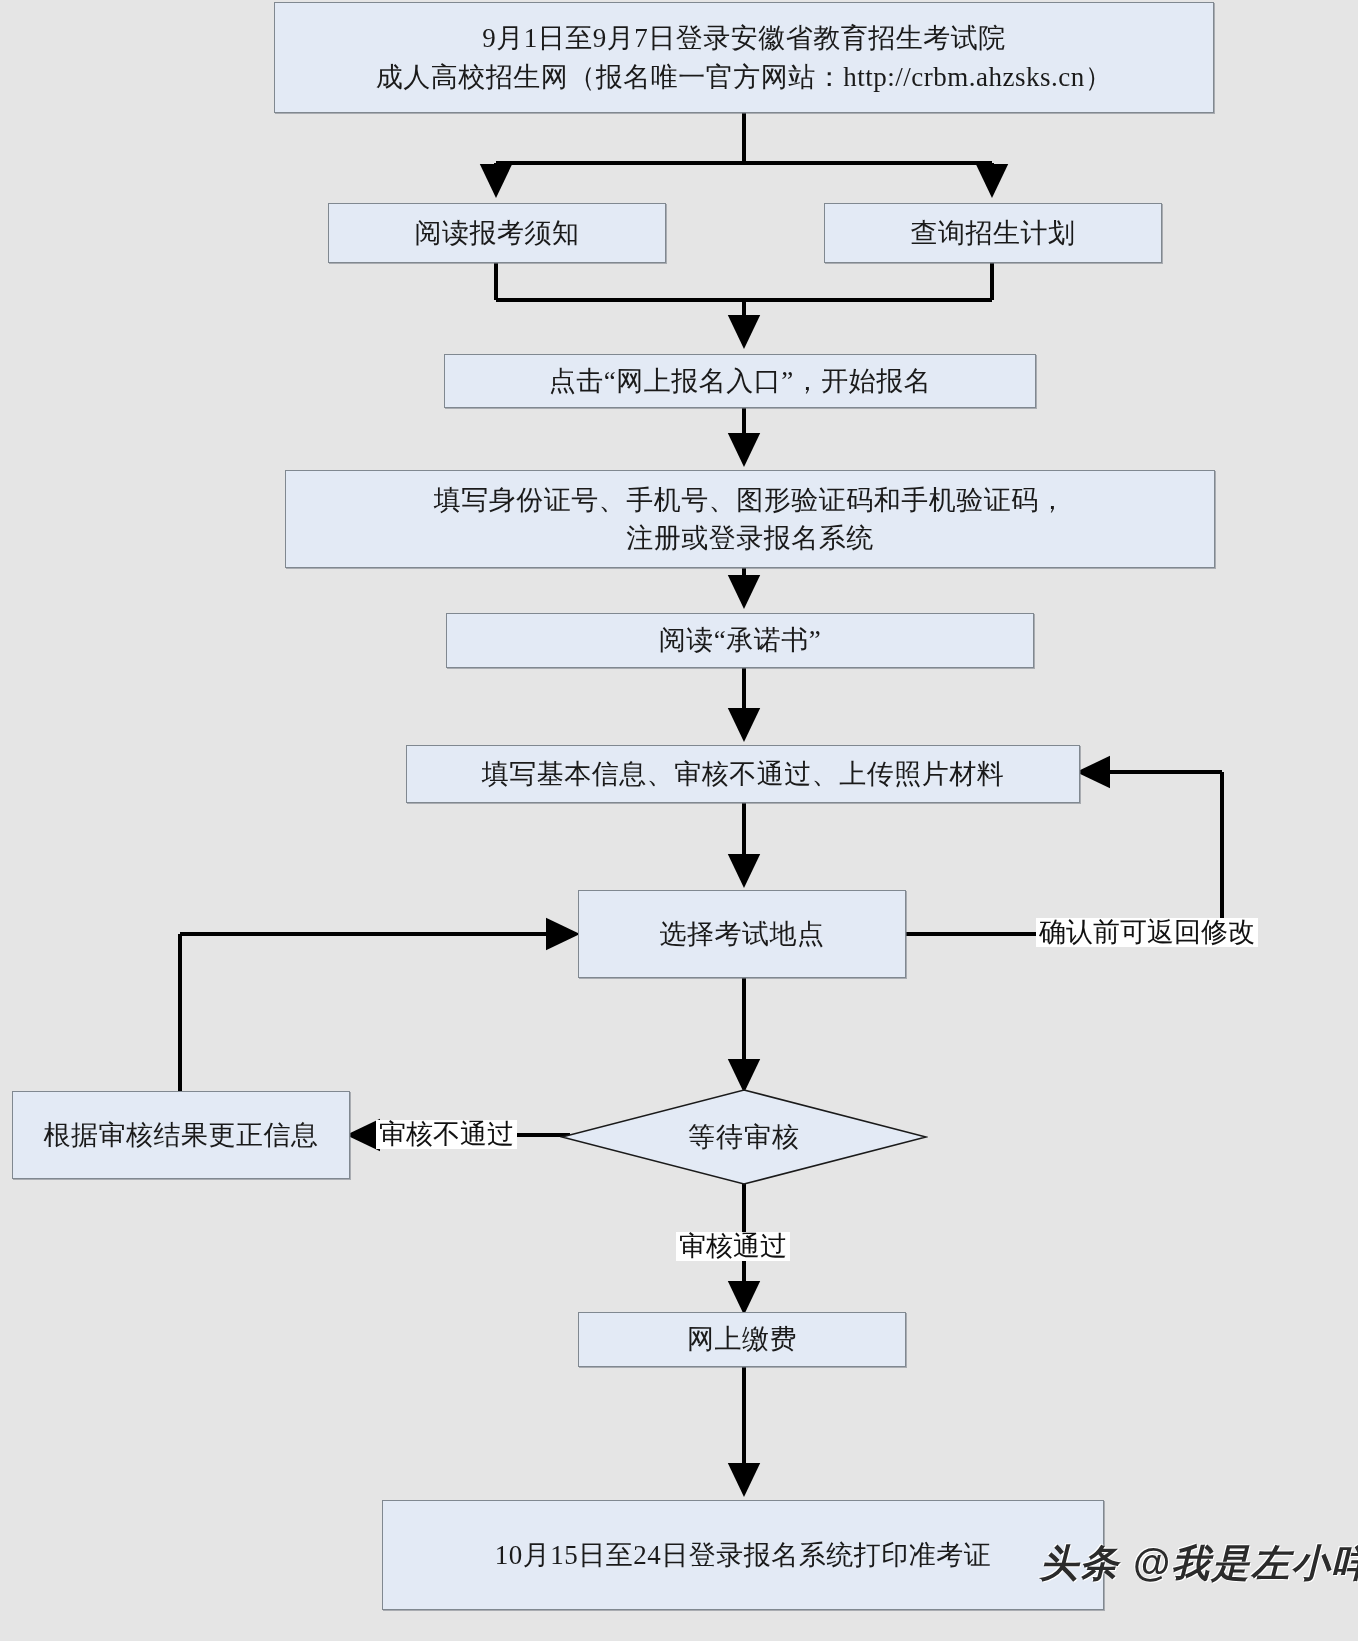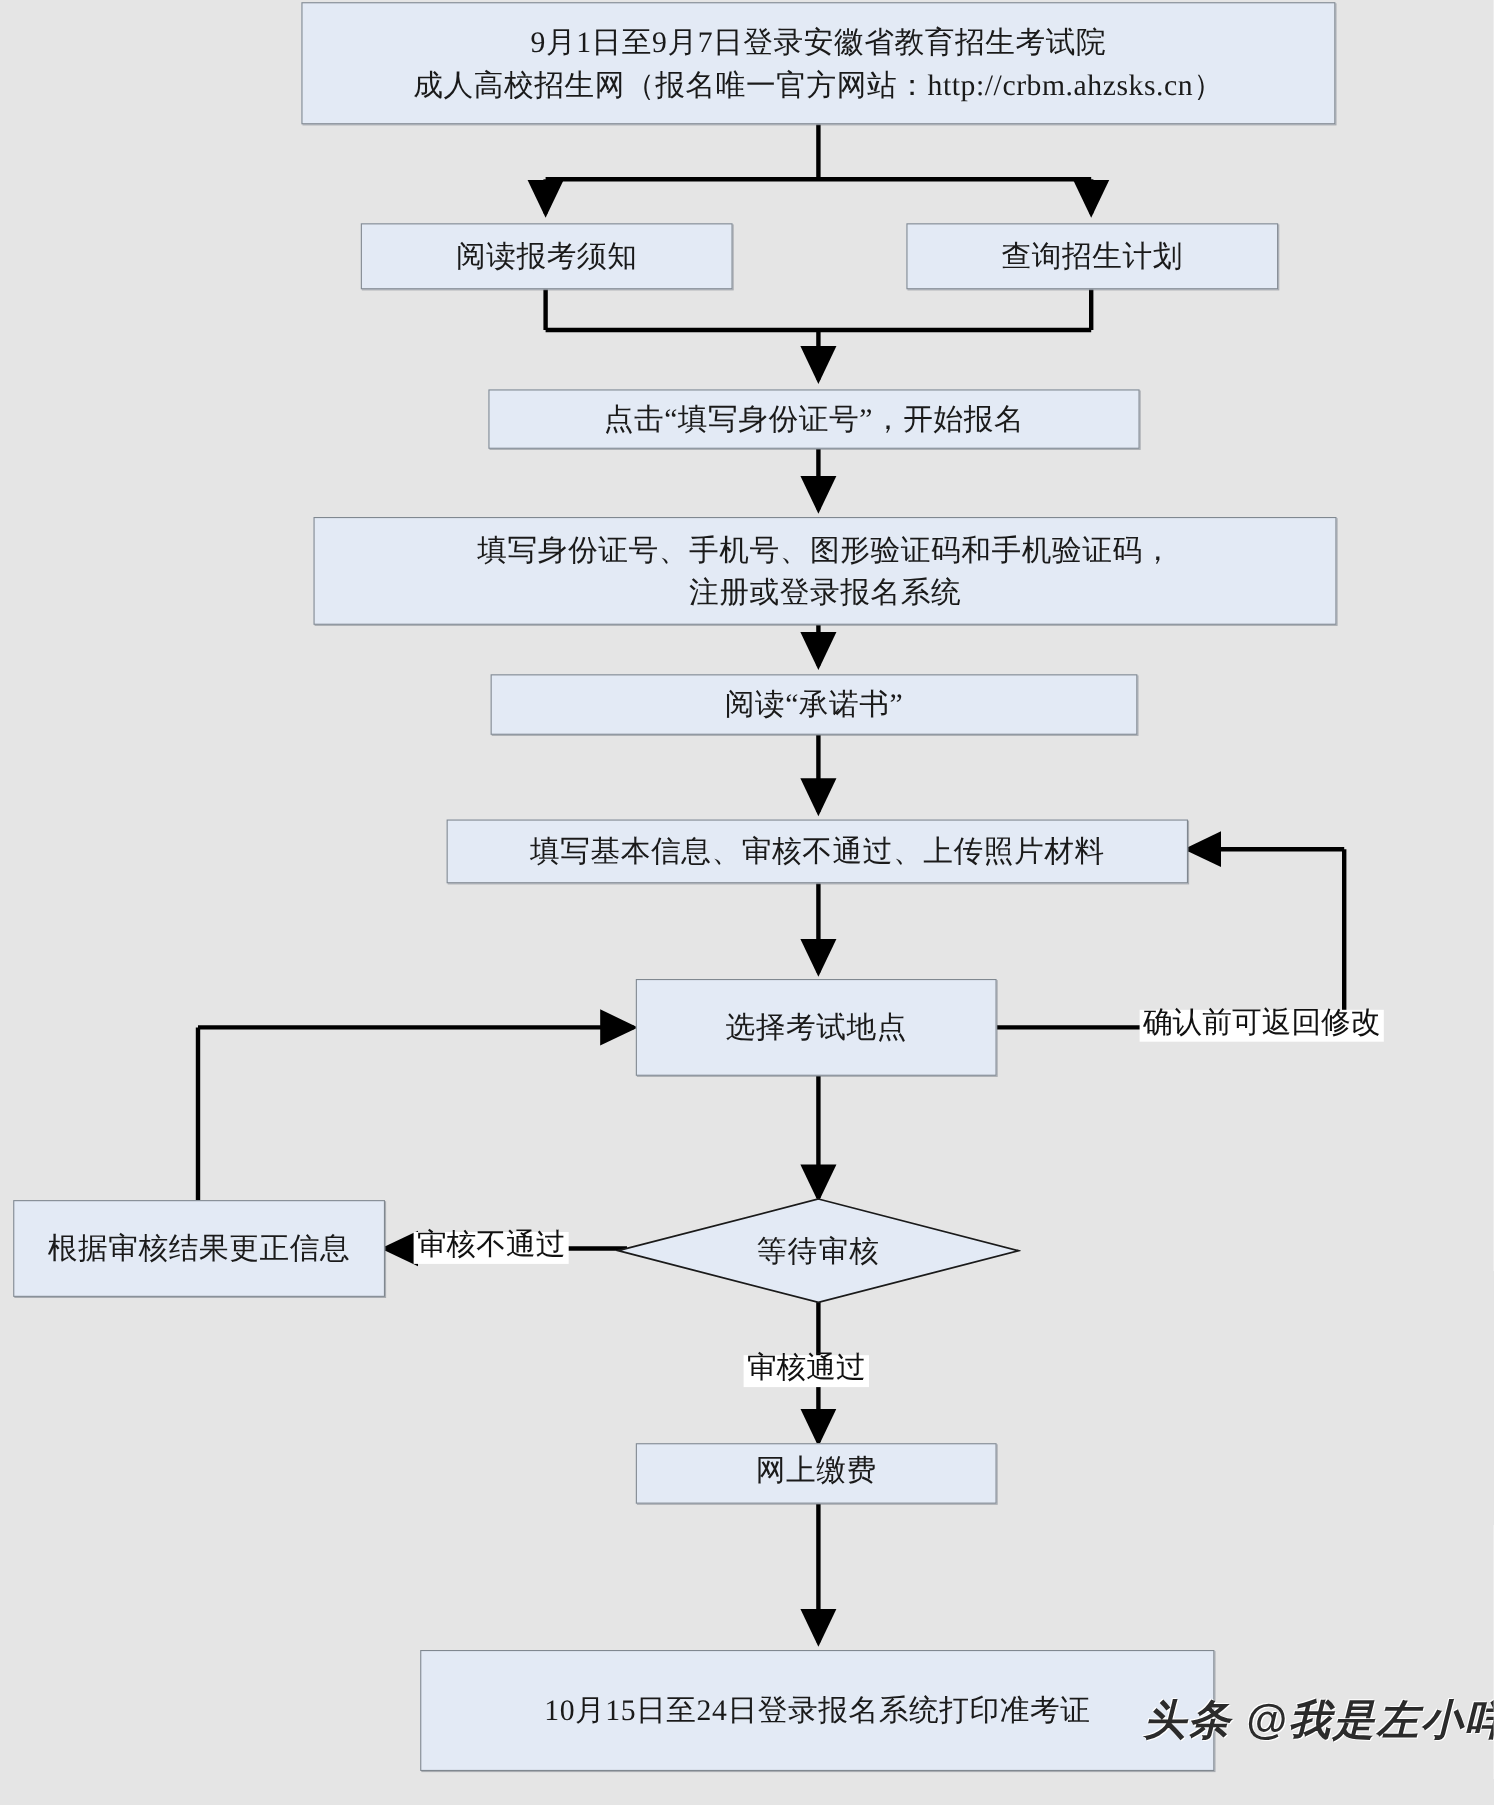--- a/index.html
+++ b/index.html
@@ -35,21 +35,21 @@
     text-align: center;
     color: #1a1a1a;
     line-height: 1.42;
     letter-spacing: 0.5px;
   }
   .node span { display: block; width: 100%; }
   .edge-label {
     position: absolute;
     background: #ffffff;
     color: #111;
-    font-family: Liberation Mono, monospace;
+    font-family: Liberation Serif, serif;
     white-space: nowrap;
     line-height: 1;
     padding: 1px 3px;
   }
   .diamond-wrap {
     position: absolute;
   }
   .diamond-wrap svg { display: block; }
   .diamond-text {
     position: absolute;
@@ -131,21 +131,21 @@
 
   <div class="node" style="left:328px; top:203px; width:338px; height:60px; font-size:27px;">
     <span>阅读报考须知</span>
   </div>
 
   <div class="node" style="left:824px; top:203px; width:338px; height:60px; font-size:27px;">
     <span>查询招生计划</span>
   </div>
 
   <div class="node" style="left:444px; top:354px; width:592px; height:54px; font-size:27px;">
-    <span>点击“填写身份证号”，开始报名</span>
+    <span>点击“网上报名入口”，开始报名</span>
   </div>
 
   <div class="node" style="left:285px; top:470px; width:930px; height:98px; font-size:27px;">
     <span>
       <span>填写身份证号、手机号、图形验证码和手机验证码，</span>
       <span>注册或登录报名系统</span>
     </span>
   </div>
 
   <div class="node" style="left:446px; top:613px; width:588px; height:55px; font-size:27px;">
@@ -168,21 +168,21 @@
 
   <div class="diamond-wrap" style="left:560px; top:1089px; width:368px; height:96px;">
     <svg width="368" height="96" viewBox="0 0 368 96" xmlns="http://www.w3.org/2000/svg">
       <polygon points="184,1 366,48 184,95 2,48" fill="#e3eaf5" stroke="#1a1a1a" stroke-width="1.6"></polygon>
     </svg>
     <div class="diamond-text" style="font-size:27px;">
       <span>等待审核</span>
     </div>
   </div>
 
-  <div class="node" style="left:578px; top:1312px; width:328px; height:55px; font-size:27px;font-family:Liberation Mono, monospace;">
+  <div class="node" style="left:578px; top:1312px; width:328px; height:55px; font-size:27px;">
     <span>网上缴费</span>
   </div>
 
   <div class="node" style="left:382px; top:1500px; width:722px; height:110px; font-size:27px;">
     <span>10月15日至24日登录报名系统打印准考证</span>
   </div>
 
   <div class="edge-label" style="left:1036px; top:918px; font-size:27px;">
     <span>确认前可返回修改</span>
   </div>

